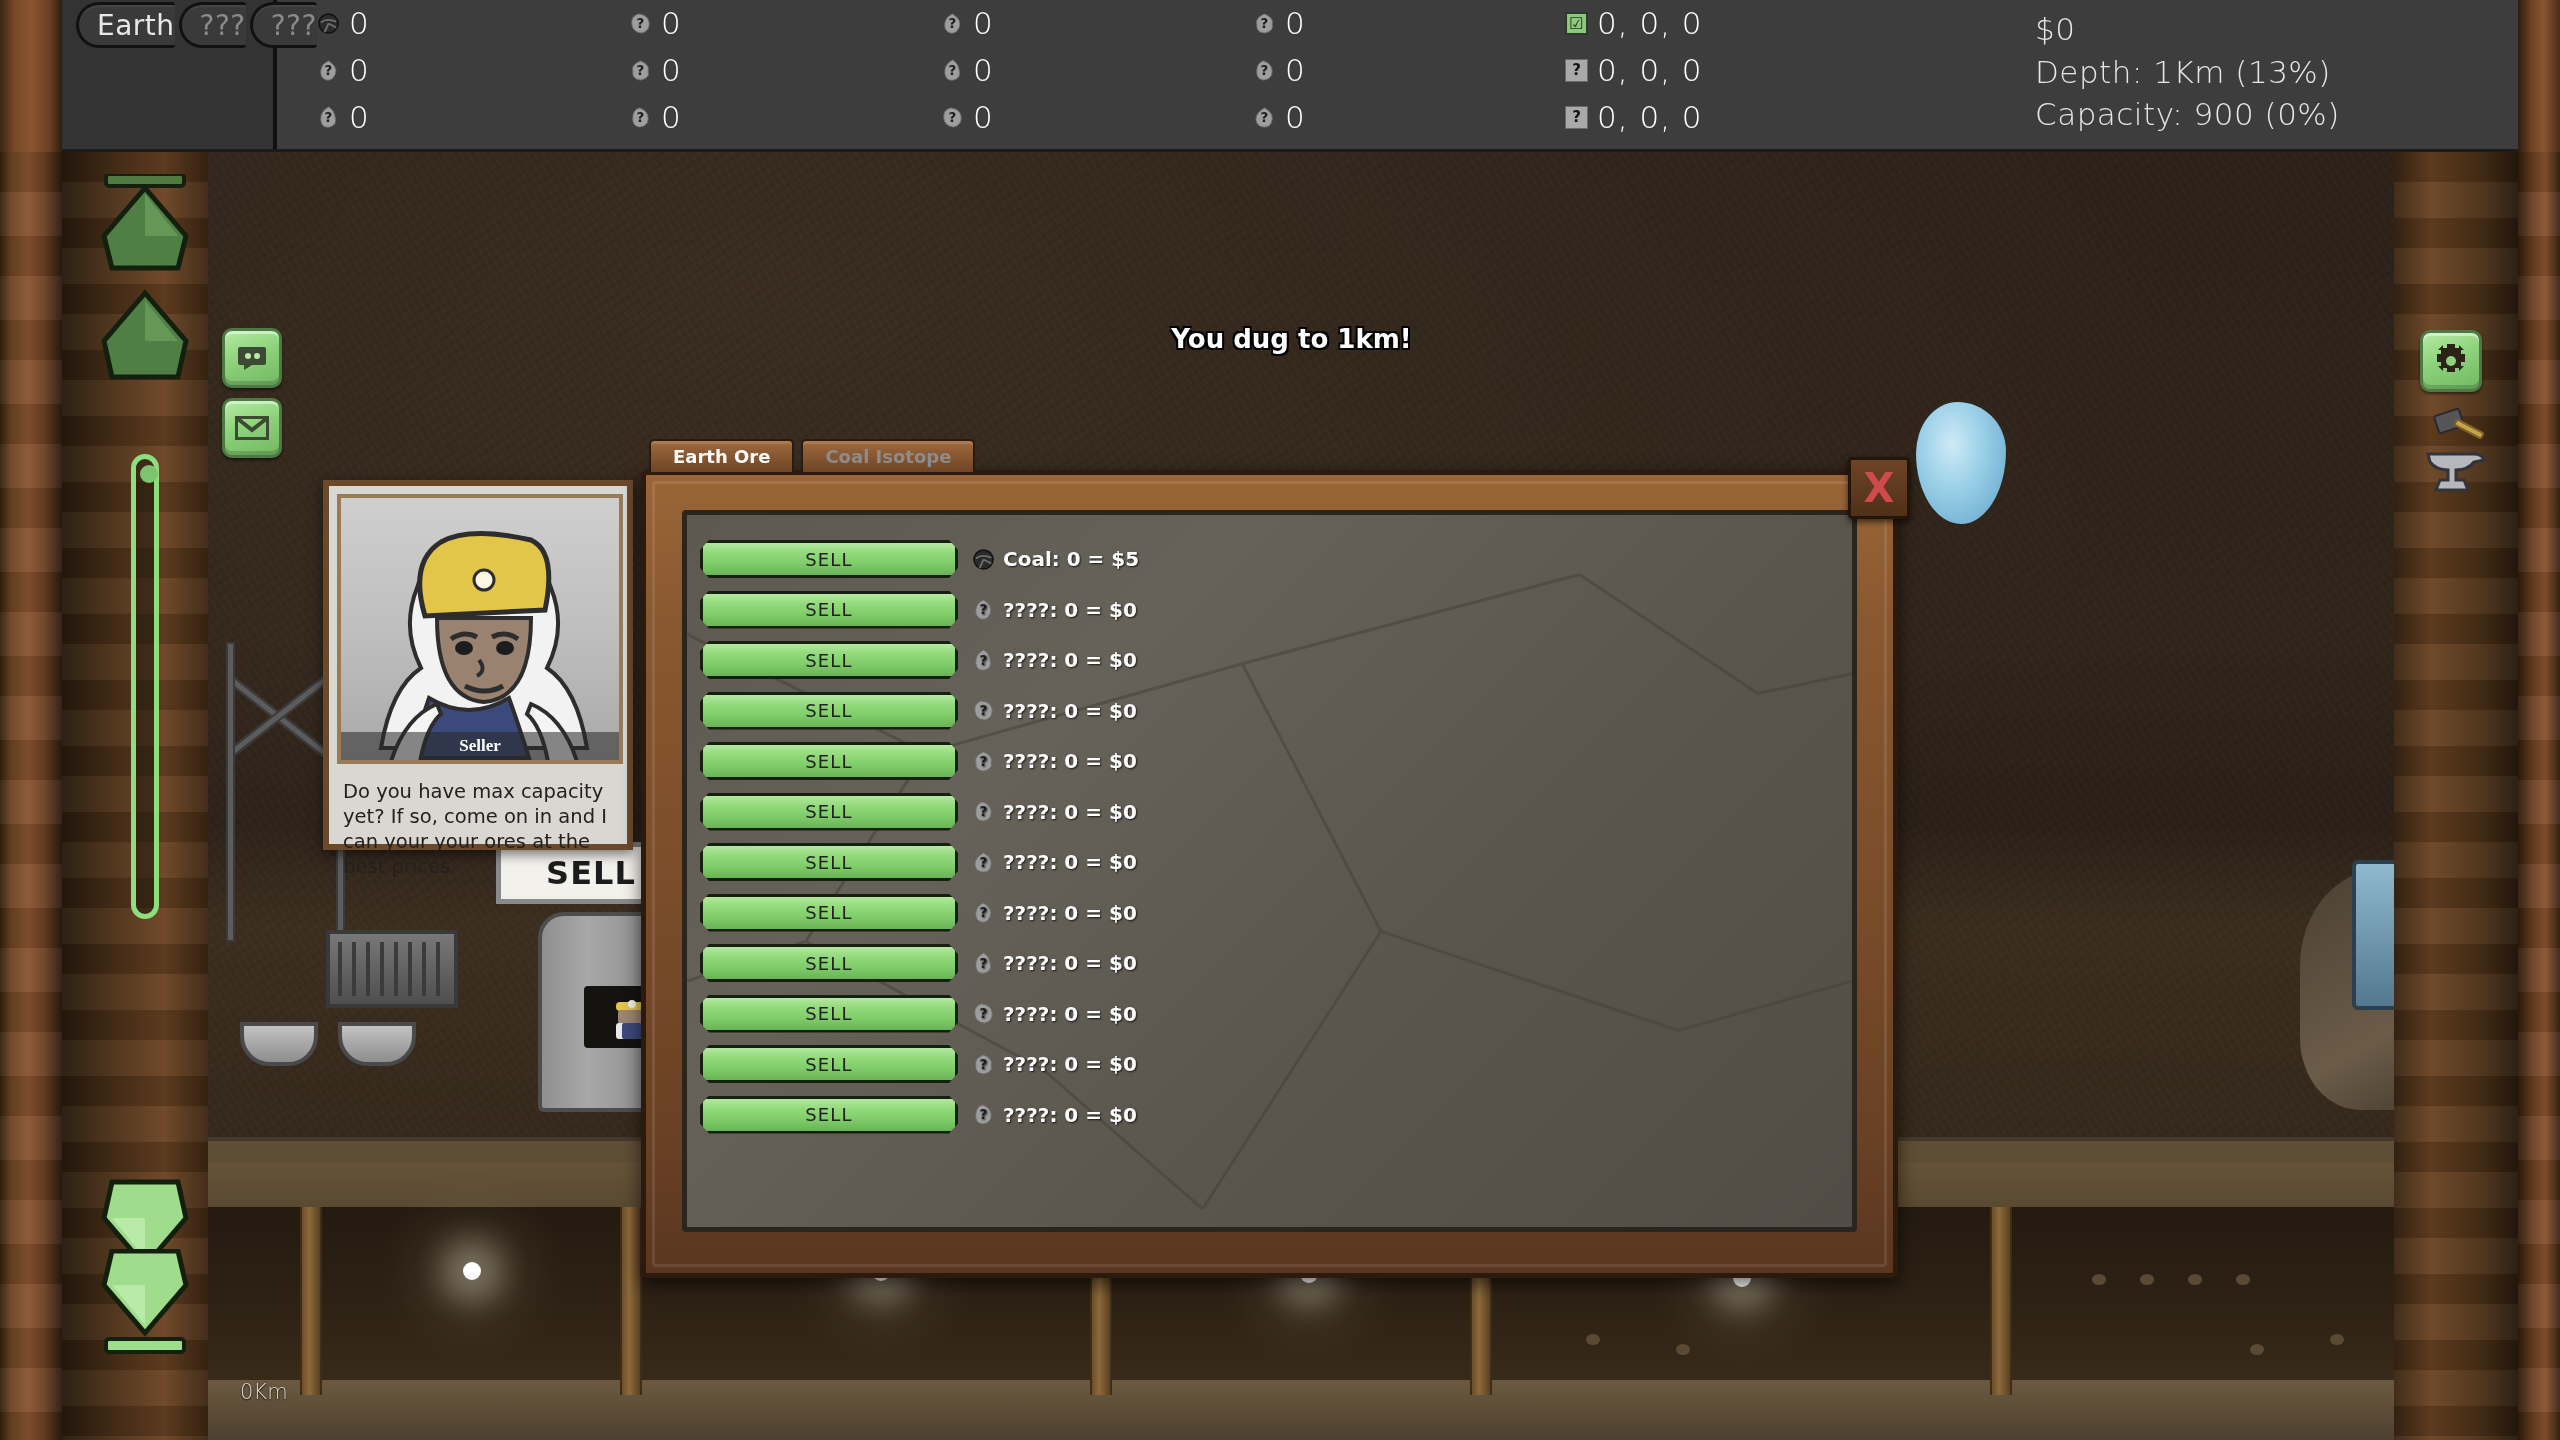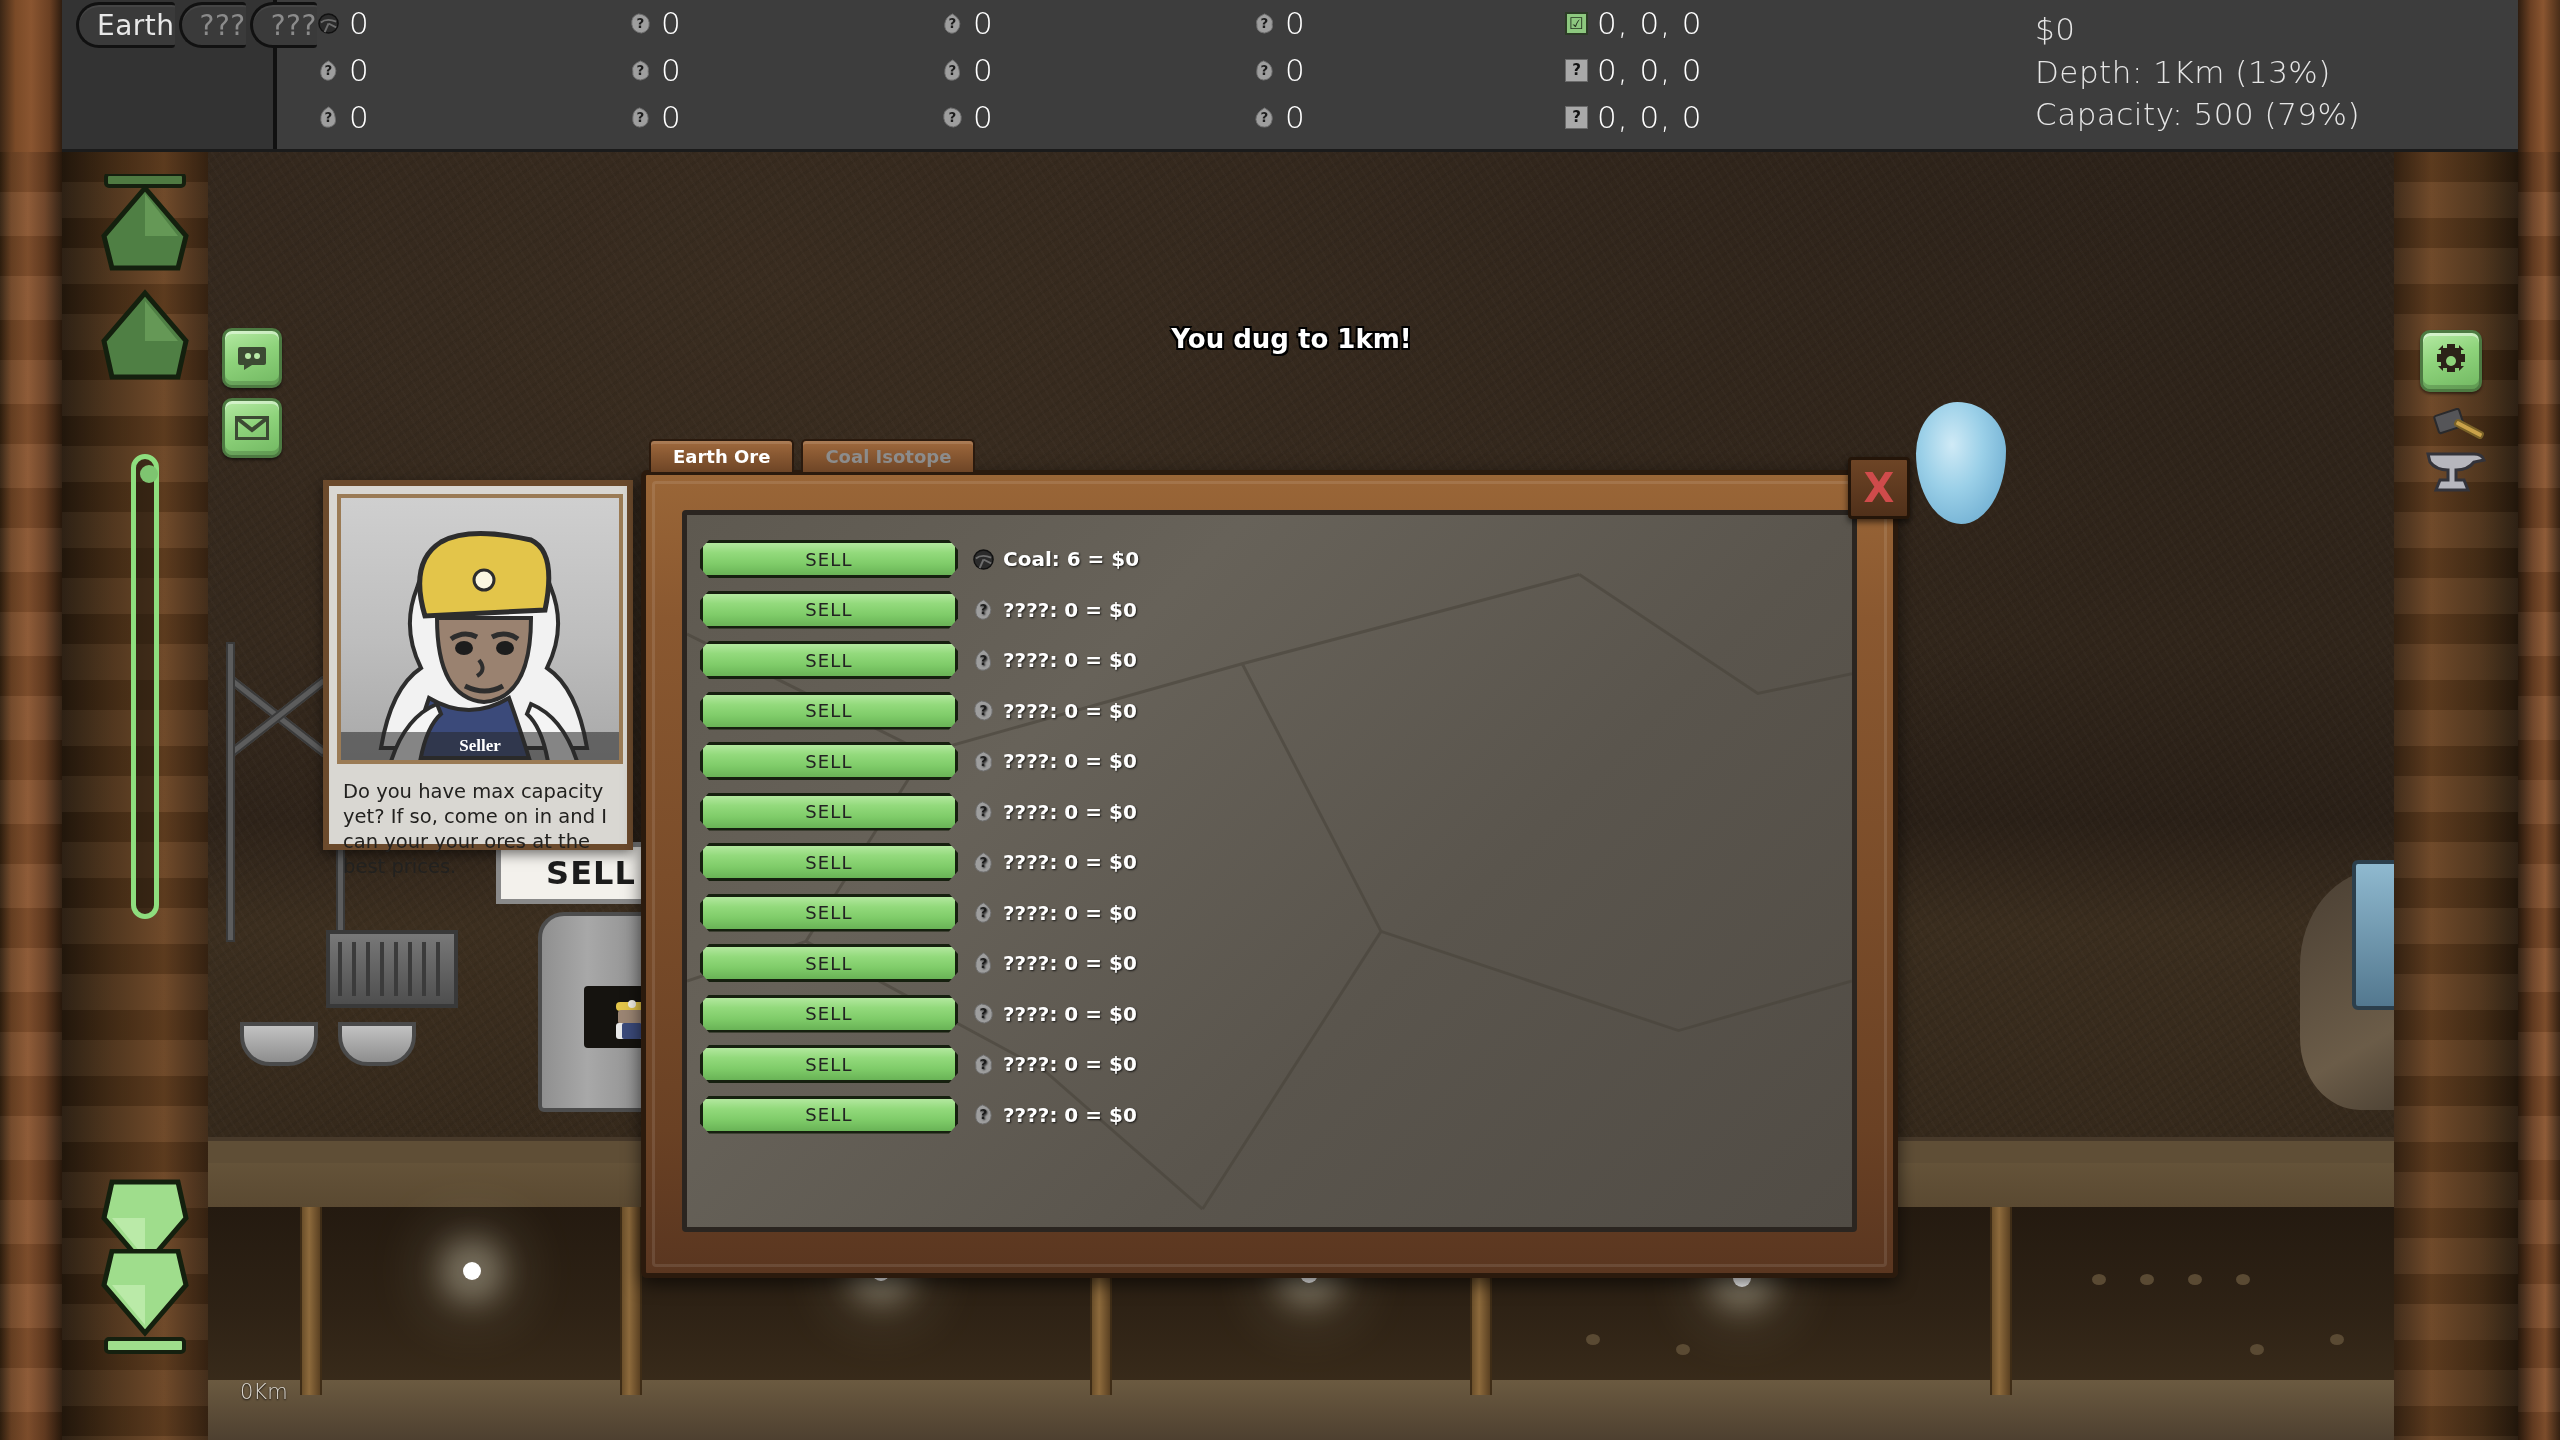--- a/index.html
+++ b/index.html
@@ -619,21 +619,21 @@
             <div class="sell-btn">SELL</div>
             <div class="row-label">
               <span>
                 <svg class="ore-ico" width="24" height="24" viewBox="0 0 24 24">
                   <circle cx="12" cy="12" r="10" fill="#2b2b2b" stroke="#111" stroke-width="1.5"></circle>
                   <path d="M4 11 Q10 6 20 10" stroke="#6e6e6e" stroke-width="2" fill="none"></path>
                   <path d="M12 12 L8 21" stroke="#6e6e6e" stroke-width="2" fill="none"></path>
                   <path d="M12 12 L20 16" stroke="#6e6e6e" stroke-width="2" fill="none"></path>
                 </svg>
               </span>
-              <span>Coal: 6 = $0</span>
+              <span>Coal: 0 = $5</span>
             </div>
           </div>
           <div class="sell-row">
             <div class="sell-btn">SELL</div>
             <div class="row-label">
               <span>
                 <svg class="ore-ico" width="24" height="24" viewBox="0 0 24 24">
                   <path d="M12 2 Q22 8 19 16 Q16 23 10 22 Q3 20 4 12 Q5 5 12 2 Z" fill="#9e9e9e" stroke="#6f6f6f" stroke-width="1"></path>
                   <text x="12" y="17" text-anchor="middle" font-family="DejaVu Sans, sans-serif" font-size="14" font-weight="bold" fill="#1c1c1c">?</text>
                 </svg>
@@ -912,19 +912,19 @@
               <span class="res-val">0, 0, 0</span>
             </div>
             <div class="res-item">
               <span class="q-ico">?</span>
               <span class="res-val">0, 0, 0</span>
             </div>
           </div>
         <div class="money-col">
           <div class="money-line">$0</div>
           <div class="money-line">Depth: 1Km (13%)</div>
-          <div class="money-line">Capacity: 500 (79%)</div>
+          <div class="money-line">Capacity: 900 (0%)</div>
         </div>
       </div>
     </div>
   </div>
 
 </div>
 
 </body></html>

